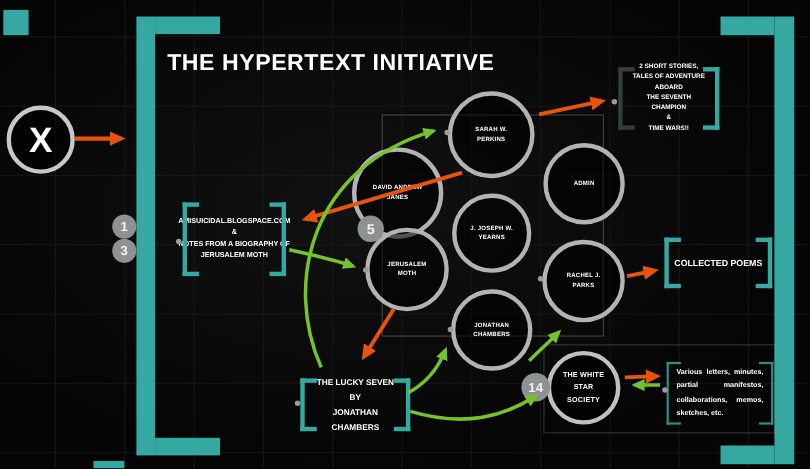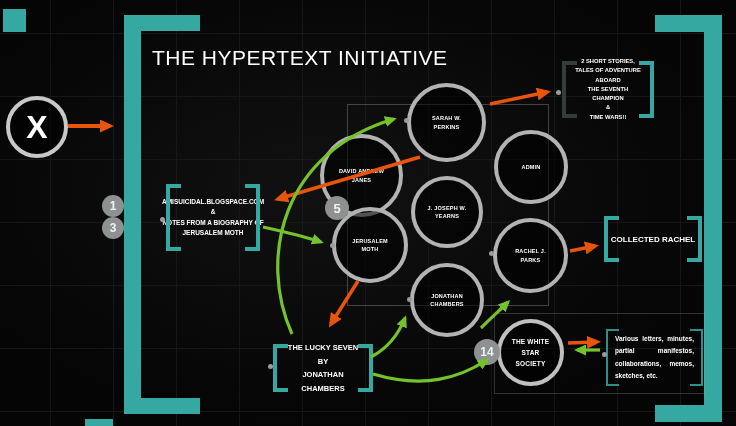--- a/index.html
+++ b/index.html
@@ -10,21 +10,21 @@
       radial-gradient(ellipse at 45% 45%, rgba(28,28,28,.55) 0%, rgba(0,0,0,0) 70%),
       linear-gradient(#161616 1px, transparent 1px),
       linear-gradient(90deg,#161616 1px, transparent 1px);
     background-size:100% 100%, 63px 63px, 63px 63px;
     background-position:0 0, 50px 33px, 50px 33px;
     font-family:"Liberation Sans", sans-serif;
     color:#fff;
   }
   .abs{position:absolute;}
   .teal{background:#35a8a2;}
-  .title{font-size:21px;font-weight:400;letter-spacing:.5px;white-space:nowrap;}
+  .title{font-size:21px;font-weight:700;letter-spacing:.5px;white-space:nowrap;}
   .circle-node{border:4px solid #b3b3b3;border-radius:50%;background:rgba(0,0,0,.55);
     box-sizing:border-box;display:flex;align-items:center;justify-content:center;text-align:center;}
   .circle-node .lbl{font-size:5.5px;font-weight:700;letter-spacing:.2px;line-height:1.5;padding:0 9px;}
   .badge{border-radius:50%;background:#8d9191;display:flex;align-items:center;justify-content:center;
     font-weight:700;color:#f2f2f2;box-sizing:border-box;}
   .dot{width:5px;height:5px;border-radius:50%;background:#9b9b9b;}
   .bbox{box-sizing:border-box;display:flex;flex-direction:column;align-items:center;justify-content:center;
     text-align:center;font-weight:700;}
   .brk{position:absolute;top:0;bottom:0;width:11px;}
   .brk.l{left:0;border-left:4px solid #35a8a2;border-top:4px solid #35a8a2;border-bottom:4px solid #35a8a2;}
@@ -108,21 +108,21 @@
       <div>TALES OF ADVENTURE ABOARD</div>
       <div>THE SEVENTH CHAMPION</div>
       <div>&amp;</div>
       <div>TIME WARS!!</div>
     </div>
   </div>
 
   <div class="abs bbox" style="left:604px;top:216px;width:98px;height:46px;">
     <span class="brk l"></span>
     <span class="brk r"></span>
-    <div style="font-size:8px;">COLLECTED RACHEL</div>
+    <div style="font-size:8px;">COLLECTED POEMS</div>
   </div>
 
   <div class="abs bbox" style="left:273px;top:344px;width:100px;height:48px;">
     <span class="brk l"></span>
     <span class="brk r"></span>
     <div style="font-size:7.5px;line-height:1.8;padding:0 11px;">
       <div>THE LUCKY SEVEN BY</div>
       <div>JONATHAN CHAMBERS</div>
     </div>
   </div>

